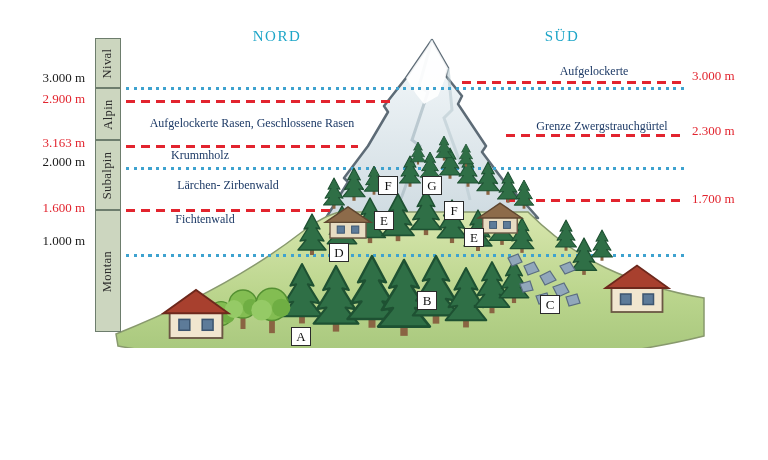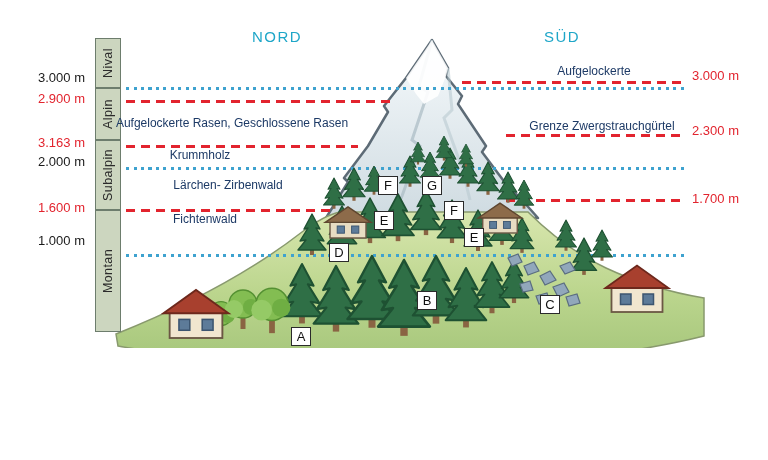--- a/index.html
+++ b/index.html
@@ -1,17 +1,17 @@
 <!DOCTYPE html>
 <html><head>
 <meta charset="utf-8">
 <style>
   html,body{margin:0;padding:0;background:#fff;}
   #stage{position:relative;width:768px;height:348px;background:#fff;overflow:hidden;
-         font-family:Liberation Sans, sans-serif;}
+         font-family:Liberation Serif, serif;}
   .layer{position:absolute;left:0;top:0;}
 
   
   .orient{position:absolute;color:#1ea6c8;font-size:15px;letter-spacing:1.5px;text-align:center;}
 
   
   .alt{position:absolute;font-size:13px;height:16px;line-height:16px;white-space:nowrap;}
   .alt.left{width:60px;text-align:right;}
   .alt.right{text-align:left;}
   .alt.black{color:#1a1a1a;}
@@ -182,21 +182,21 @@
   <div class="alt left red" style="left:25px;top:91px">2.900 m</div>
   <div class="alt left red" style="left:25px;top:135px">3.163 m</div>
   <div class="alt left black" style="left:25px;top:154px">2.000 m</div>
   <div class="alt left red" style="left:25px;top:200px">1.600 m</div>
   <div class="alt left black" style="left:25px;top:233px">1.000 m</div>
 
   <div class="alt right red" style="left:692px;top:68px">3.000 m</div>
   <div class="alt right red" style="left:692px;top:123px">2.300 m</div>
   <div class="alt right red" style="left:692px;top:191px">1.700 m</div>
 
-  <div class="veg" style="left:112px;top:116px;width:240px">Aufgelockerte Rasen, Geschlossene Rasen</div>
+  <div class="veg" style="left:132px;top:116px;width:240px">Aufgelockerte Rasen, Geschlossene Rasen</div>
   <div class="veg" style="left:148px;top:148px;width:104px">Krummholz</div>
   <div class="veg" style="left:148px;top:178px;width:160px">Lärchen- Zirbenwald</div>
   <div class="veg" style="left:152px;top:212px;width:106px">Fichtenwald</div>
 
   <div class="veg" style="left:534px;top:64px;width:120px">Aufgelockerte</div>
   <div class="veg" style="left:512px;top:119px;width:180px">Grenze Zwergstrauchgürtel</div>
 
   <div class="marker" style="left:378px;top:176px">F</div>
   <div class="marker" style="left:422px;top:176px">G</div>
   <div class="marker" style="left:374px;top:211px">E</div>

